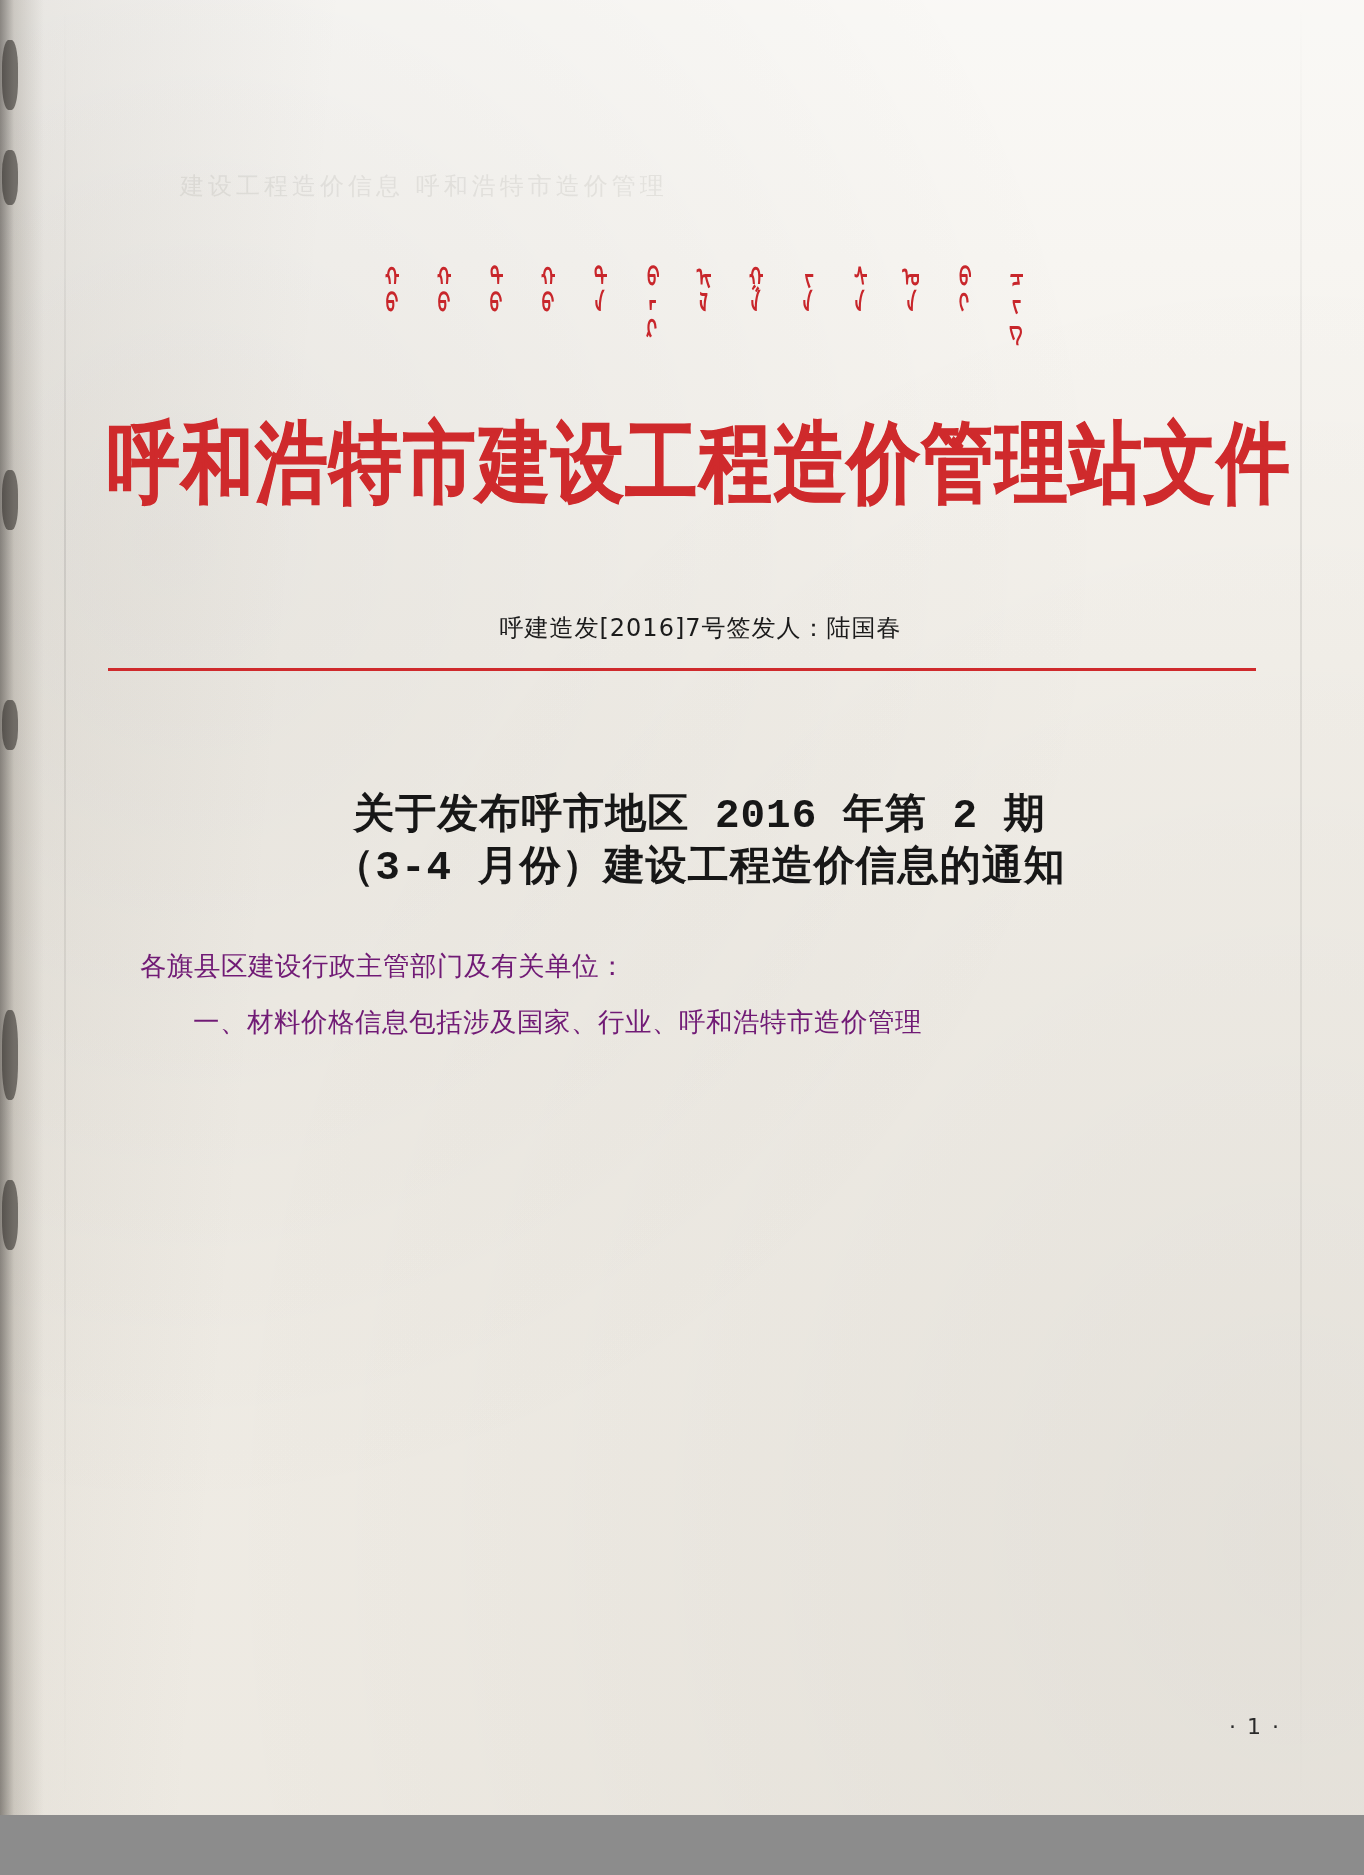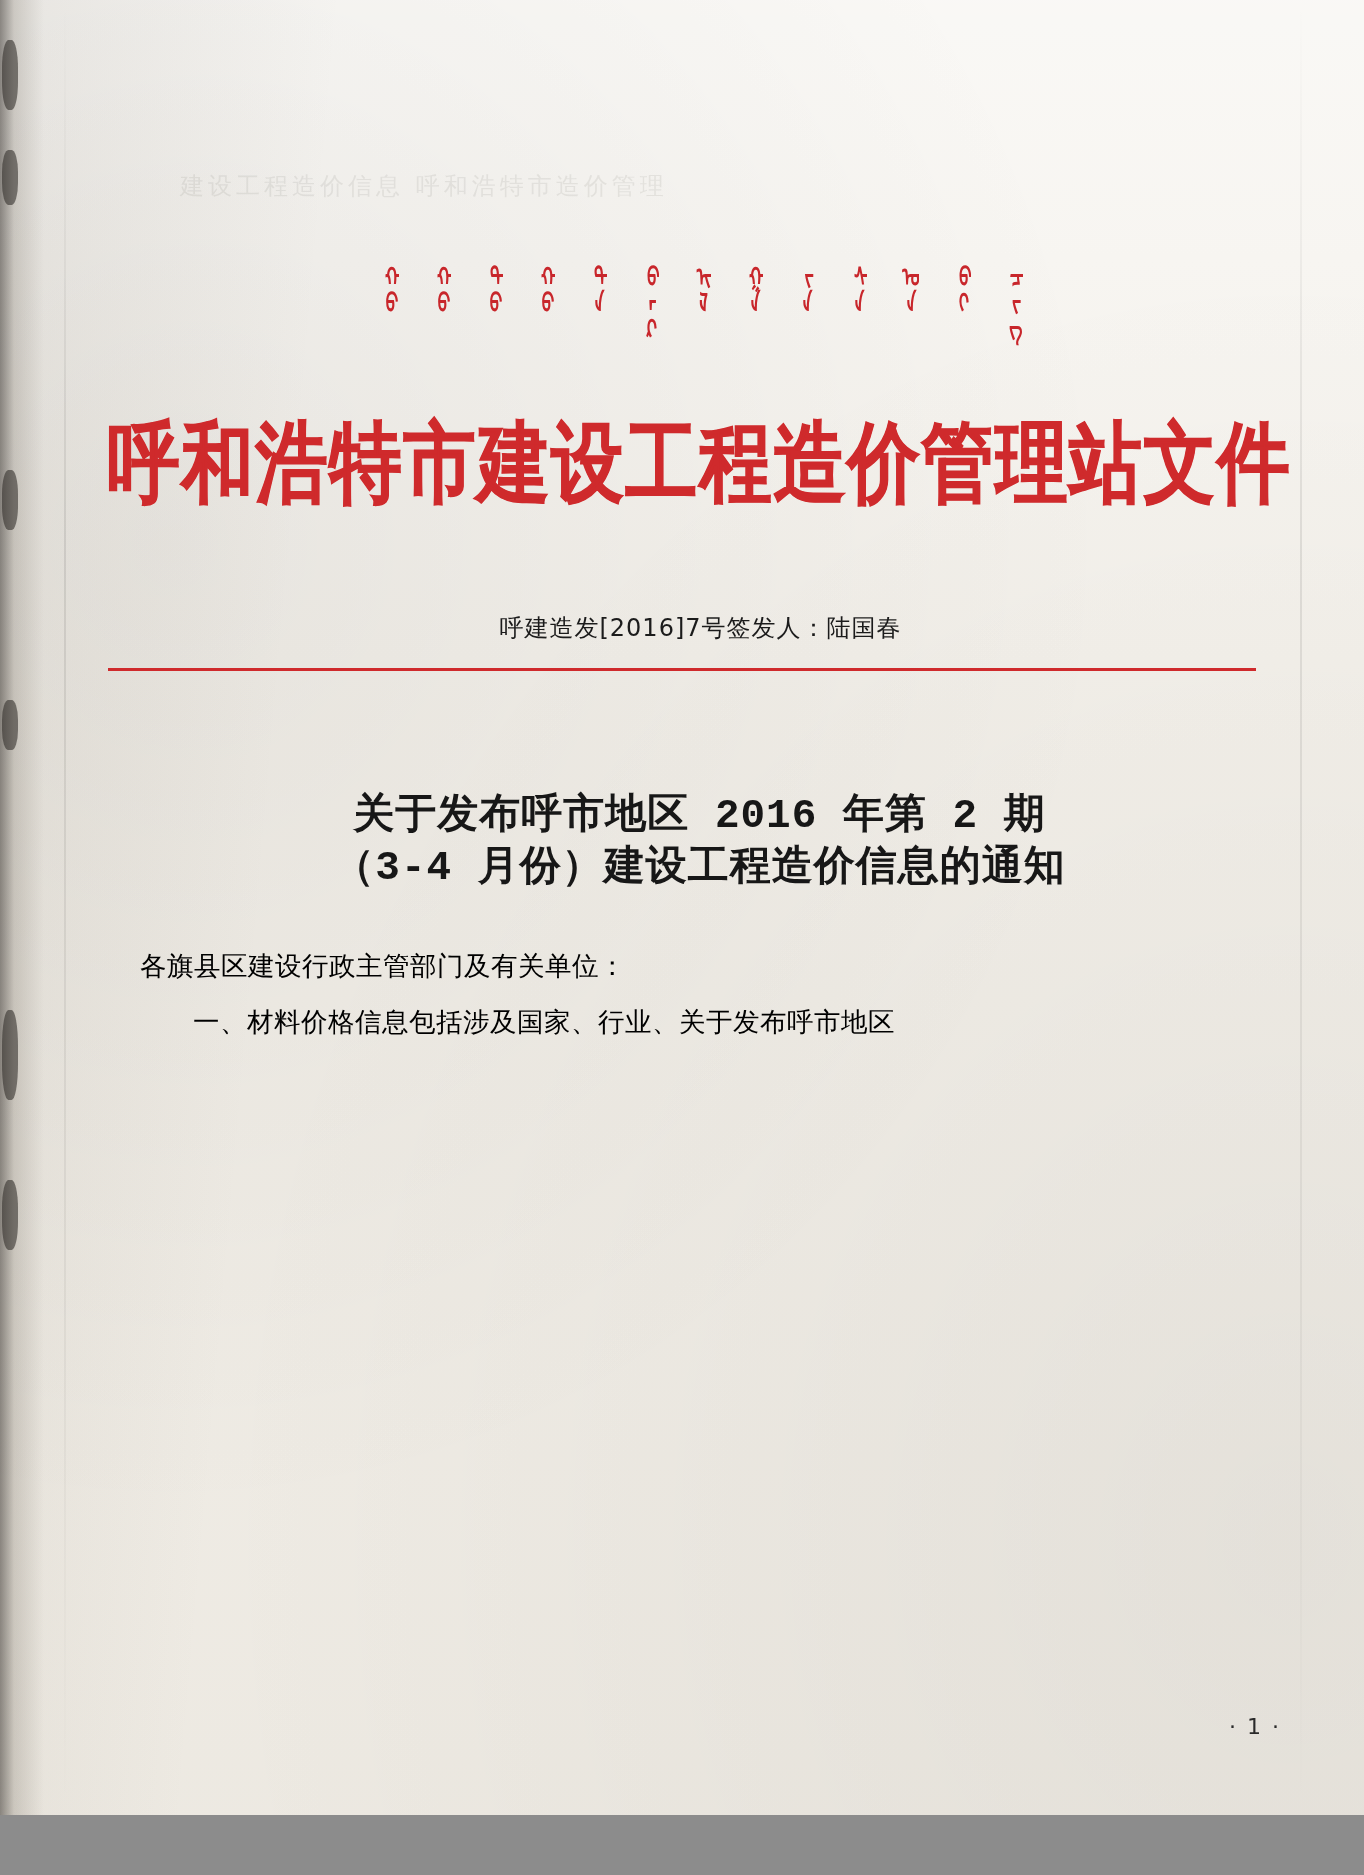--- a/index.html
+++ b/index.html
@@ -135,21 +135,21 @@
   }
 
   .body-text {
     position: absolute;
     top: 938px;
     left: 140px;
     width: 1090px;
     font-family: "DejaVu Sans", sans-serif;
     font-size: 26.5px;
     line-height: 56px;
-    color: #000000;
+    color: #701a75;
     letter-spacing: 0.5px;
     text-align: justify;
   }
   .body-text p {
     margin: 0;
   }
   .indent2 { text-indent: 2em; }
 
   .page-number {
     position: absolute;
@@ -216,19 +216,19 @@
 
     <div class="red-rule"></div>
 
     <div class="subject">
       <div>关于发布呼市地区 2016 年第 2 期</div>
       <div>（3-4 月份）建设工程造价信息的通知</div>
     </div>
 
     <div class="body-text">
       <p>各旗县区建设行政主管部门及有关单位：</p>
-      <p class="indent2">一、材料价格信息包括涉及国家、行业、关于发布呼市地区</p>
+      <p class="indent2">一、材料价格信息包括涉及国家、行业、呼和浩特市造价管理</p>
     </div>
 
     <div class="page-number">· 1 ·</div>
 
   </div>
 </div>
 
 </body></html>

